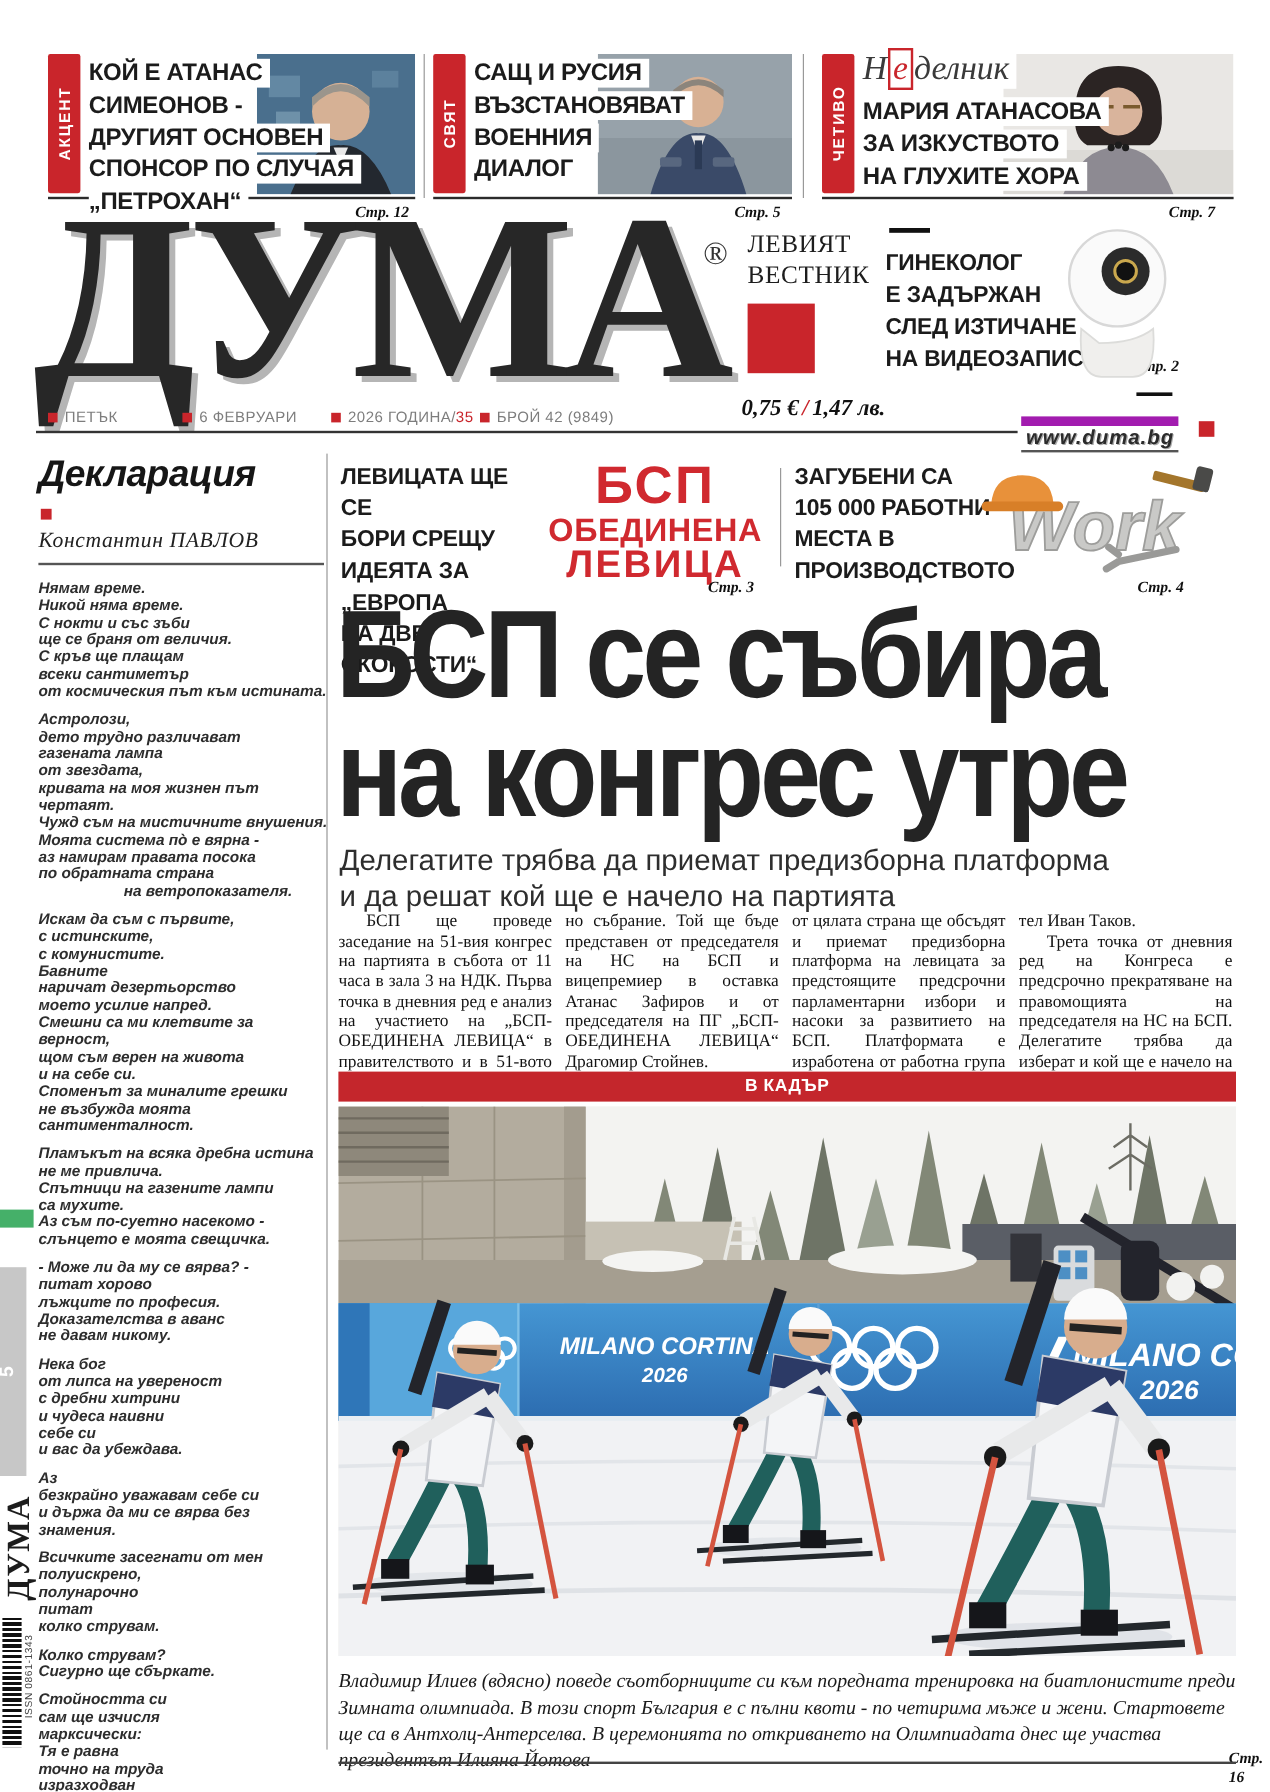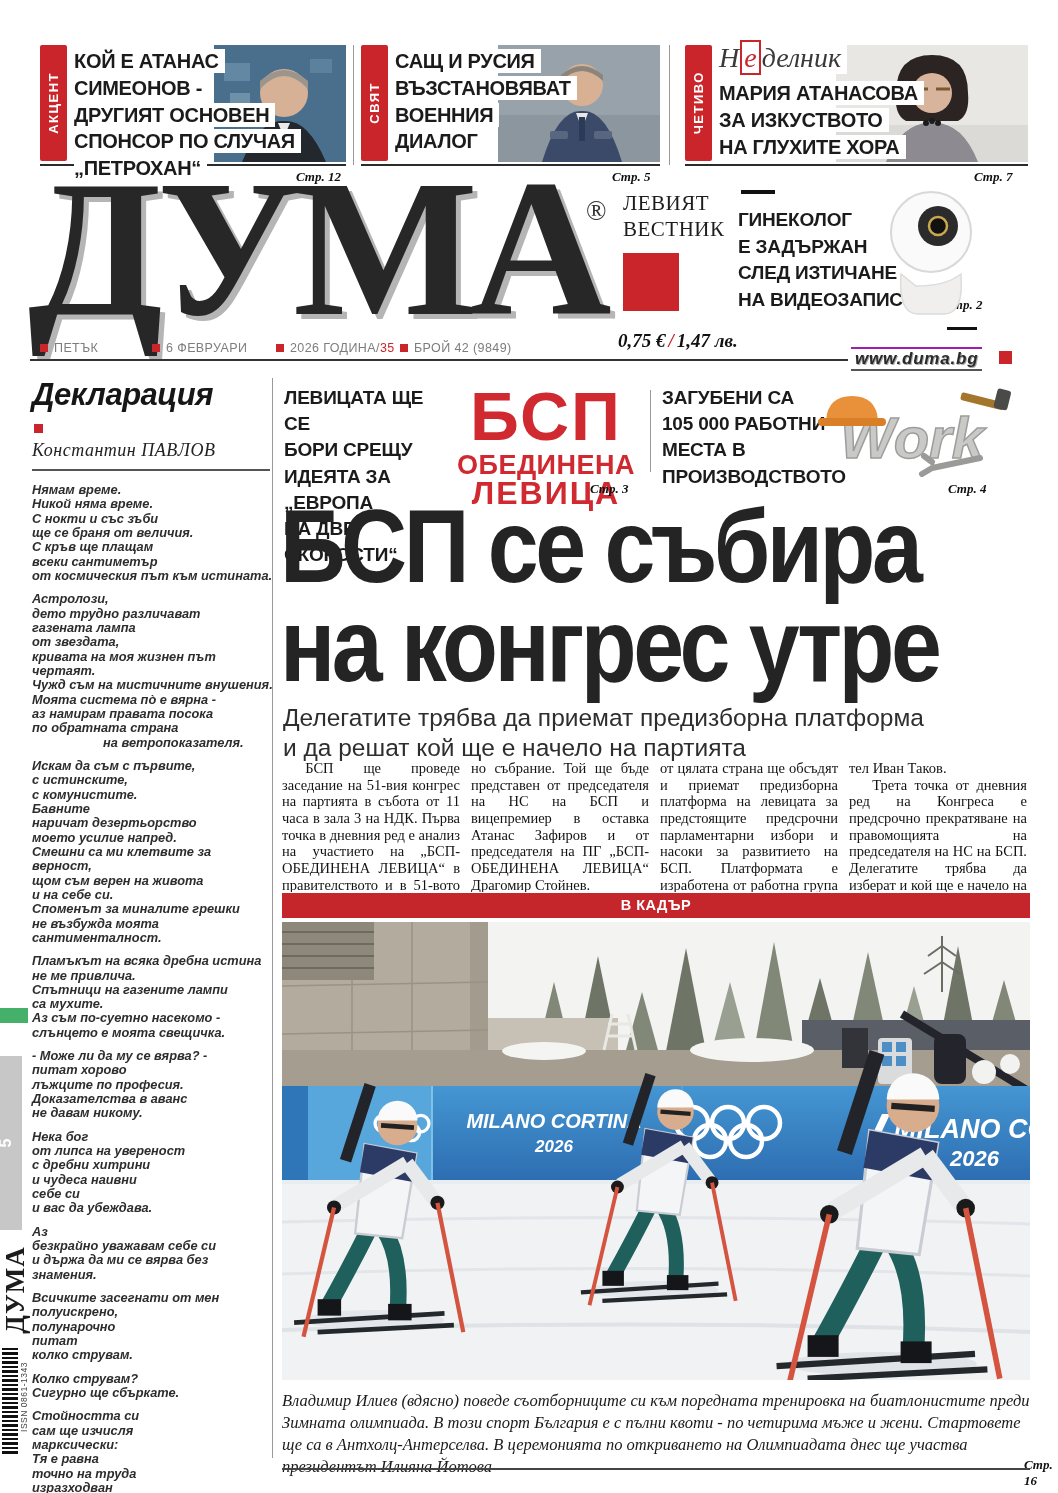--- a/index.html
+++ b/index.html
@@ -23,30 +23,30 @@
   #tagline{position:absolute;left:623px;top:190px;font-family:"Liberation Serif",serif;font-size:21px;line-height:1.25;letter-spacing:0.5px;color:#1d1d1d;}
   #sidedash{position:absolute;left:741px;top:190px;width:34px;height:4px;background:#111;}
   #sidehead{position:absolute;left:738px;top:207px;font-weight:bold;font-size:19px;line-height:1.4;letter-spacing:-0.2px;color:#1b1b1b;}
   #sidedash2{position:absolute;left:947px;top:327px;width:30px;height:3px;background:#111;}
   #price{position:absolute;left:618px;top:330px;font-family:"Liberation Serif",serif;font-style:italic;font-weight:bold;font-size:19px;color:#111;}
   #price .sep{color:#c9252b;padding:0 3px;}
   .dateitem{position:absolute;top:341px;font-size:12.5px;letter-spacing:0.4px;color:#7d7d7d;}
   .dateitem .sq{display:inline-block;width:8px;height:8px;background:#c9252b;margin-right:6px;}
   .dateitem .red{color:#c9252b;}
   #website{position:absolute;left:851px;top:347px;font-weight:bold;font-style:italic;font-size:17px;letter-spacing:0.8px;
-           color:#2b2b2b;border-top:2px solid #a21caf;border-bottom:2px solid #555;padding:0 4px;text-shadow:1px 1px 0 #aaa;text-align:right;}
+           color:#2b2b2b;border-top:8px solid #a21caf;border-bottom:2px solid #555;padding:0 4px;text-shadow:1px 1px 0 #aaa;text-align:right;}
   
   #decl-title{position:absolute;left:32px;top:377px;font-weight:bold;font-style:italic;font-size:31px;letter-spacing:-0.5px;color:#161616;}
   #decl-author{position:absolute;left:32px;top:440px;font-family:"Liberation Serif",serif;font-style:italic;font-size:18px;letter-spacing:0.5px;color:#222;}
   #poem{position:absolute;left:32px;top:483px;width:242px;}
   .stanza{white-space:pre-wrap;font-weight:bold;font-style:italic;font-size:12.8px;line-height:1.12;color:#2d2d2d;margin:0 0 9px 0;}
   
   .m-head{position:absolute;font-weight:bold;font-size:19px;line-height:1.38;letter-spacing:-0.2px;color:#1b1b1b;}
   #bsp-logo{position:absolute;left:452px;top:384px;width:188px;text-align:center;color:#d0292f;font-weight:bold;line-height:0.95;}
-  #bsp-logo .l1{font-size:68px;letter-spacing:2px;}
+  #bsp-logo .l1{font-size:44px;letter-spacing:2px;}
   #bsp-logo .l2{font-size:27px;letter-spacing:0.5px;margin-top:4px;}
   #bsp-logo .l3{font-size:32px;letter-spacing:2px;}
   
   #headline{position:absolute;left:280px;top:497px;color:#242424;}
   #headline .hl{font-weight:bold;font-size:104px;line-height:99px;letter-spacing:-4px;transform:scaleX(0.88);transform-origin:left top;}
   #subhead{position:absolute;left:283px;top:703px;font-size:24.5px;line-height:1.24;color:#2e2e2e;}
   .bodycol{position:absolute;top:760px;width:178px;height:132px;overflow:hidden;}
   .bodycol p{font-family:"Liberation Serif",serif;font-size:14.5px;line-height:1.15;text-align:justify;margin:0;color:#131313;}
   .bodycol p.ind{text-indent:1.6em;}
   #kadar{position:absolute;left:282px;top:893px;width:748px;height:25px;background:#c4262c;color:#fff;

